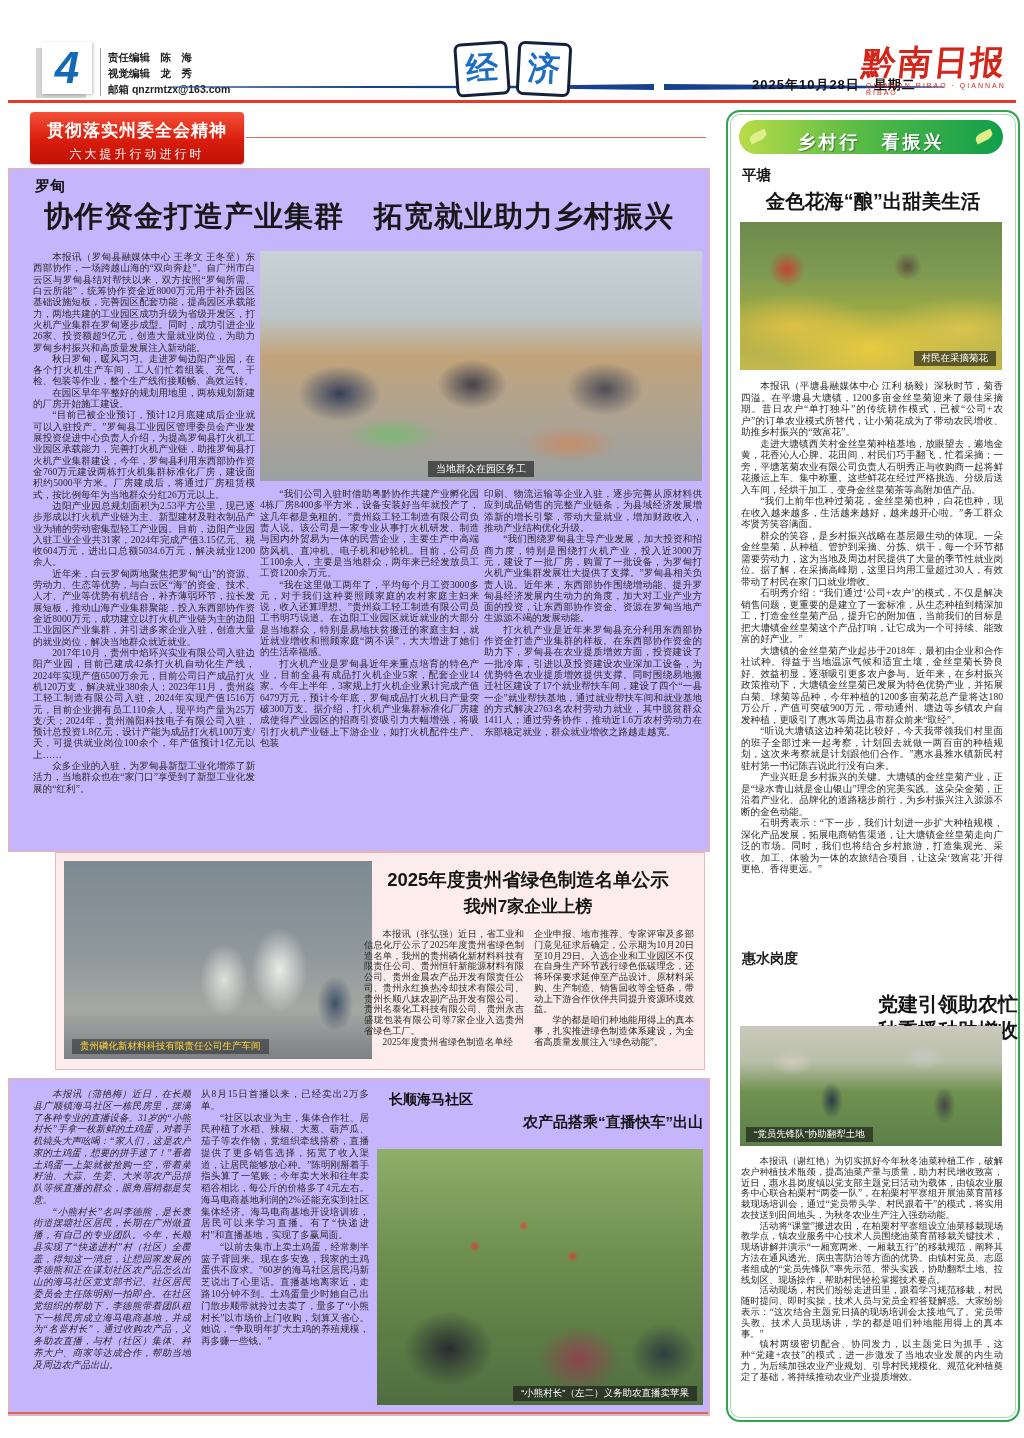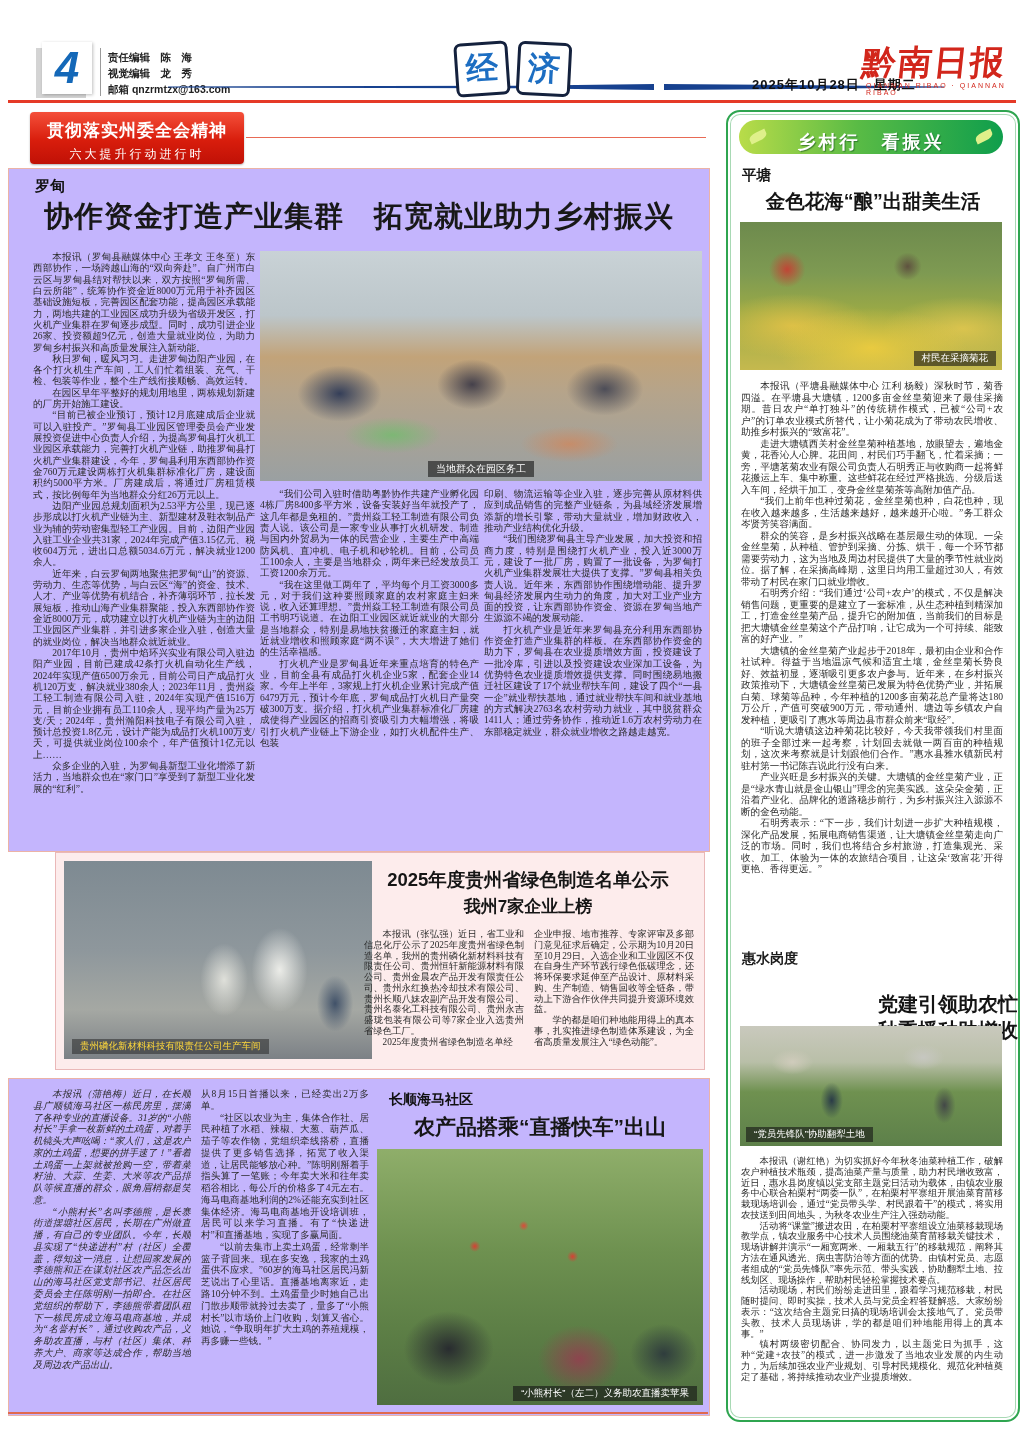--- a/index.html
+++ b/index.html
@@ -98,21 +98,21 @@
   #green-col1{left:308px;}
   #green-col2{left:478px;}
   .caption-yellow{color:#ffd83b;background:rgba(20,20,20,.45);}
   
   #live-box{left:8px;top:1078px;width:700px;height:336px;}
   #live-col1{position:absolute;left:24px;top:10px;width:158px;height:318px;font-style:italic;}
   #live-col2{position:absolute;left:192px;top:10px;width:168px;height:318px;}
   .live-body{font-size:9.5px;line-height:1.24;color:#2a2a2a;overflow:hidden;
         font-family:"Liberation Serif","DejaVu Serif",serif;}
   #live-kicker{position:absolute;left:380px;top:12px;font-size:14px;font-weight:bold;}
-  #live-headline{position:absolute;left:368px;top:34px;width:326px;text-align:center;font-size:21px;font-weight:bold;color:#161616;}
+  #live-headline{position:absolute;left:368px;top:34px;width:326px;text-align:right;font-size:15px;font-weight:bold;color:#161616;}
   #photo-orchard{left:368px;top:70px;width:326px;height:256px;}
   
   #sidebar{position:absolute;left:726px;top:110px;width:290px;height:1308px;border:2px solid #2fa550;border-radius:14px;
         box-shadow:inset 0 0 0 2px #ffffff,inset 0 0 0 3px #a8d9b4;background:#fff;}
   #sb-banner{position:absolute;left:11px;top:8px;width:264px;height:34px;border-radius:17px;
         background:linear-gradient(90deg,#b9dc49 0%,#59bb45 45%,#0f9e4c 100%);
         display:flex;align-items:flex-end;justify-content:center;color:#fff;font-size:18px;font-weight:bold;
         letter-spacing:3px;text-shadow:1px 1px 1px rgba(0,60,20,.5);}
   .leaf{position:absolute;width:18px;height:9px;background:#dff08a;border-radius:50% 0 50% 0;}
   #leaf-l{left:10px;top:12px;transform:rotate(-25deg);}

